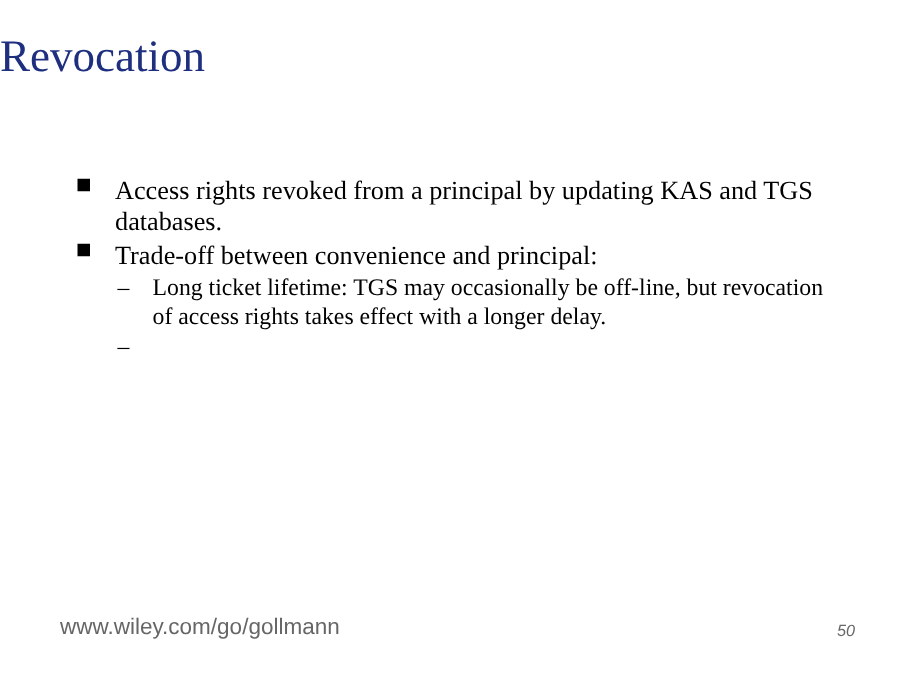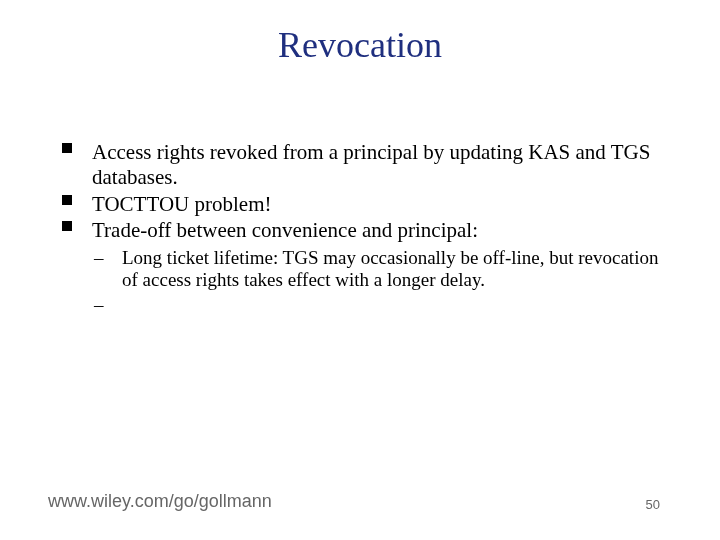--- a/index.html
+++ b/index.html
@@ -15,21 +15,20 @@
     position: relative;
     width: 720px;
     height: 540px;
     box-sizing: border-box;
   }
   .title {
     position: absolute;
     top: 24px;
     left: 0;
     width: 720px;
-    text-align: center;
     font-size: 36px;
     color: #1f2f7f;
     font-weight: normal;
   }
   .body {
     position: absolute;
     top: 140px;
     left: 62px;
     width: 600px;
     font-size: 21px;
@@ -65,46 +64,43 @@
   .footer-left {
     position: absolute;
     left: 48px;
     bottom: 28px;
     font-family: Arial, Helvetica, sans-serif;
     font-size: 18px;
     color: #666;
   }
   .footer-right {
     position: absolute;
-    right: 60px;
+    right: 36px;
     bottom: 28px;
     font-family: Arial, Helvetica, sans-serif;
     font-size: 13px;
     color: #666;
+    font-style: italic;
   }
 </style>
 </head>
 <body>
 
 <div class="slide">
 
   <div class="title">Revocation</div>
 
   <div class="body">
 
     <div class="lvl1">
       <span class="marker"></span>
       <span>Access rights revoked from a principal by updating KAS and TGS databases.</span>
     </div>
 
 
-    <div class="lvl1">
-      <span class="marker"></span>
-      <span>TOCTTOU problem!</span>
-    </div>
 
     <div class="lvl1">
       <span class="marker"></span>
       <span>Trade-off between convenience and principal:</span>
     </div>
 
     <div class="sublist">
       <div class="lvl2">
         <span class="dash">–</span>
         <span>Long ticket lifetime: TGS may occasionally be off-line, but revocation of access rights takes effect with a longer delay.</span>

